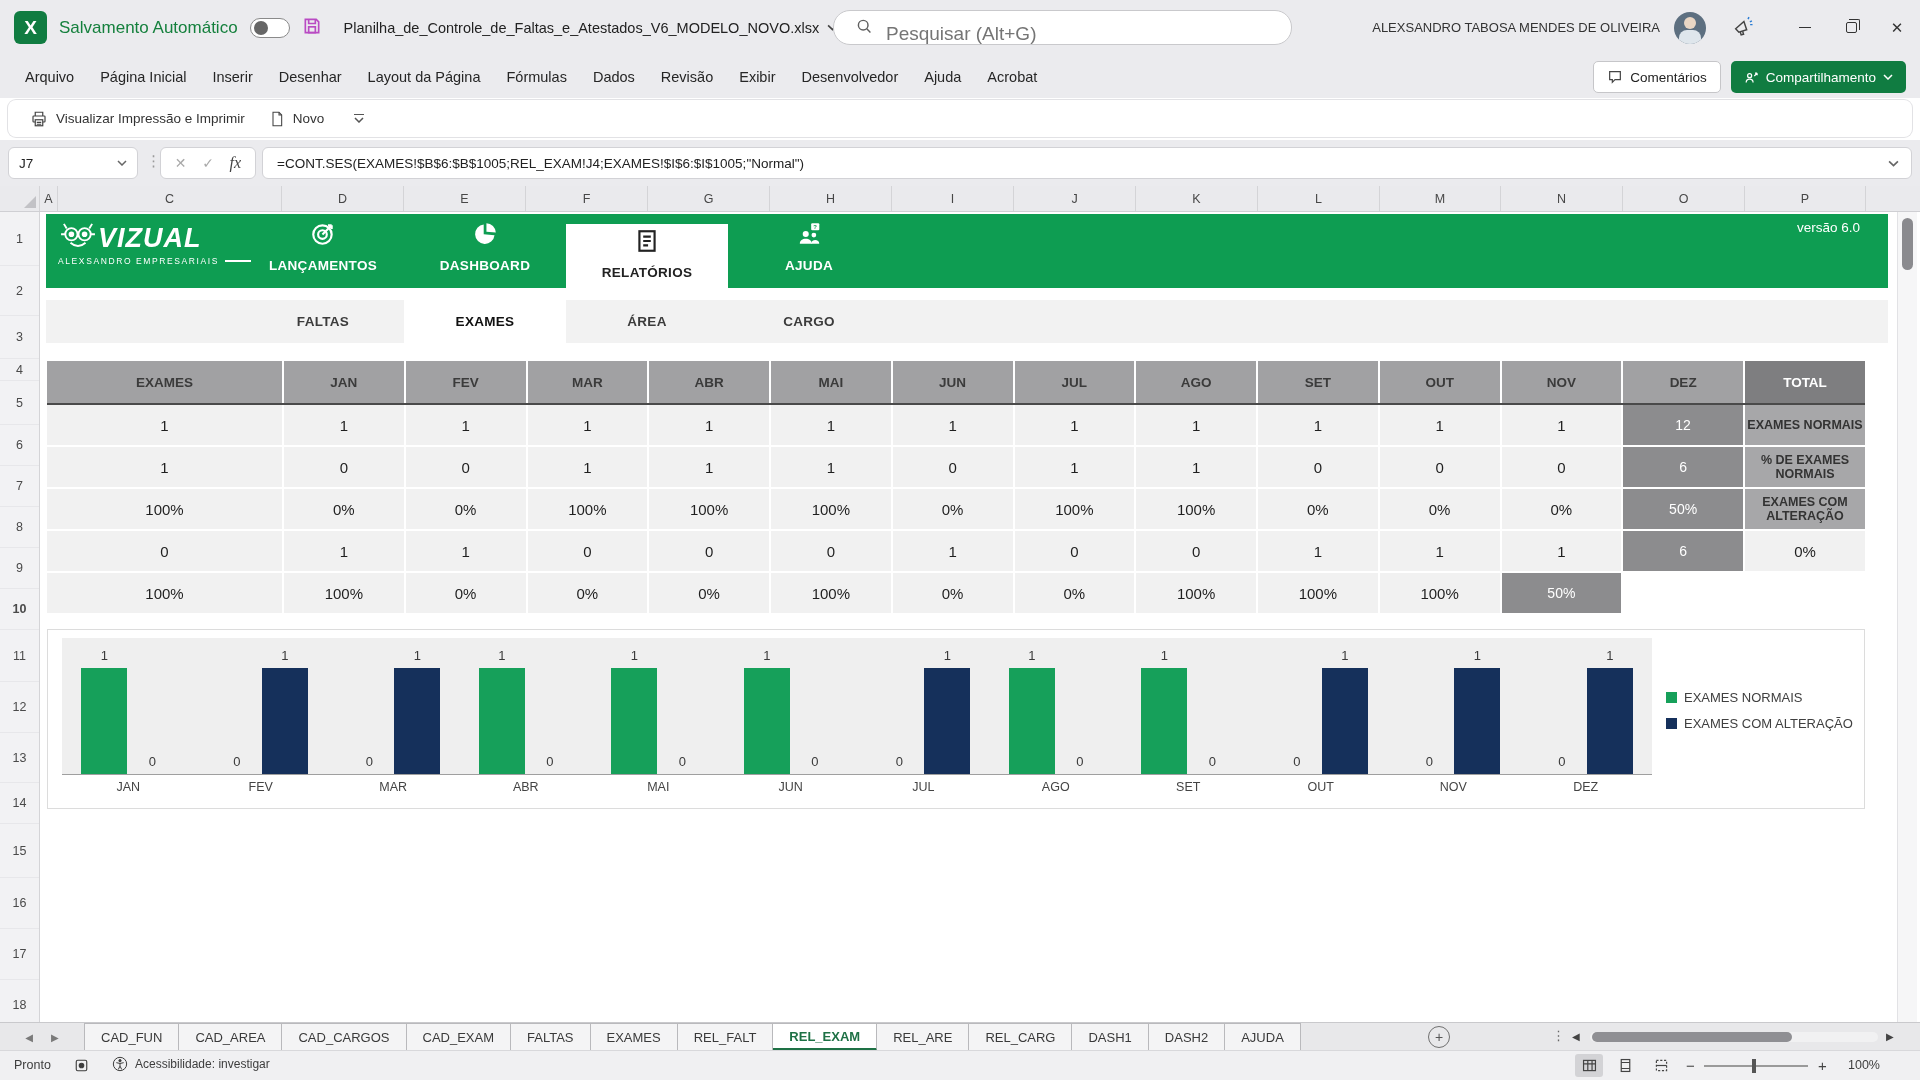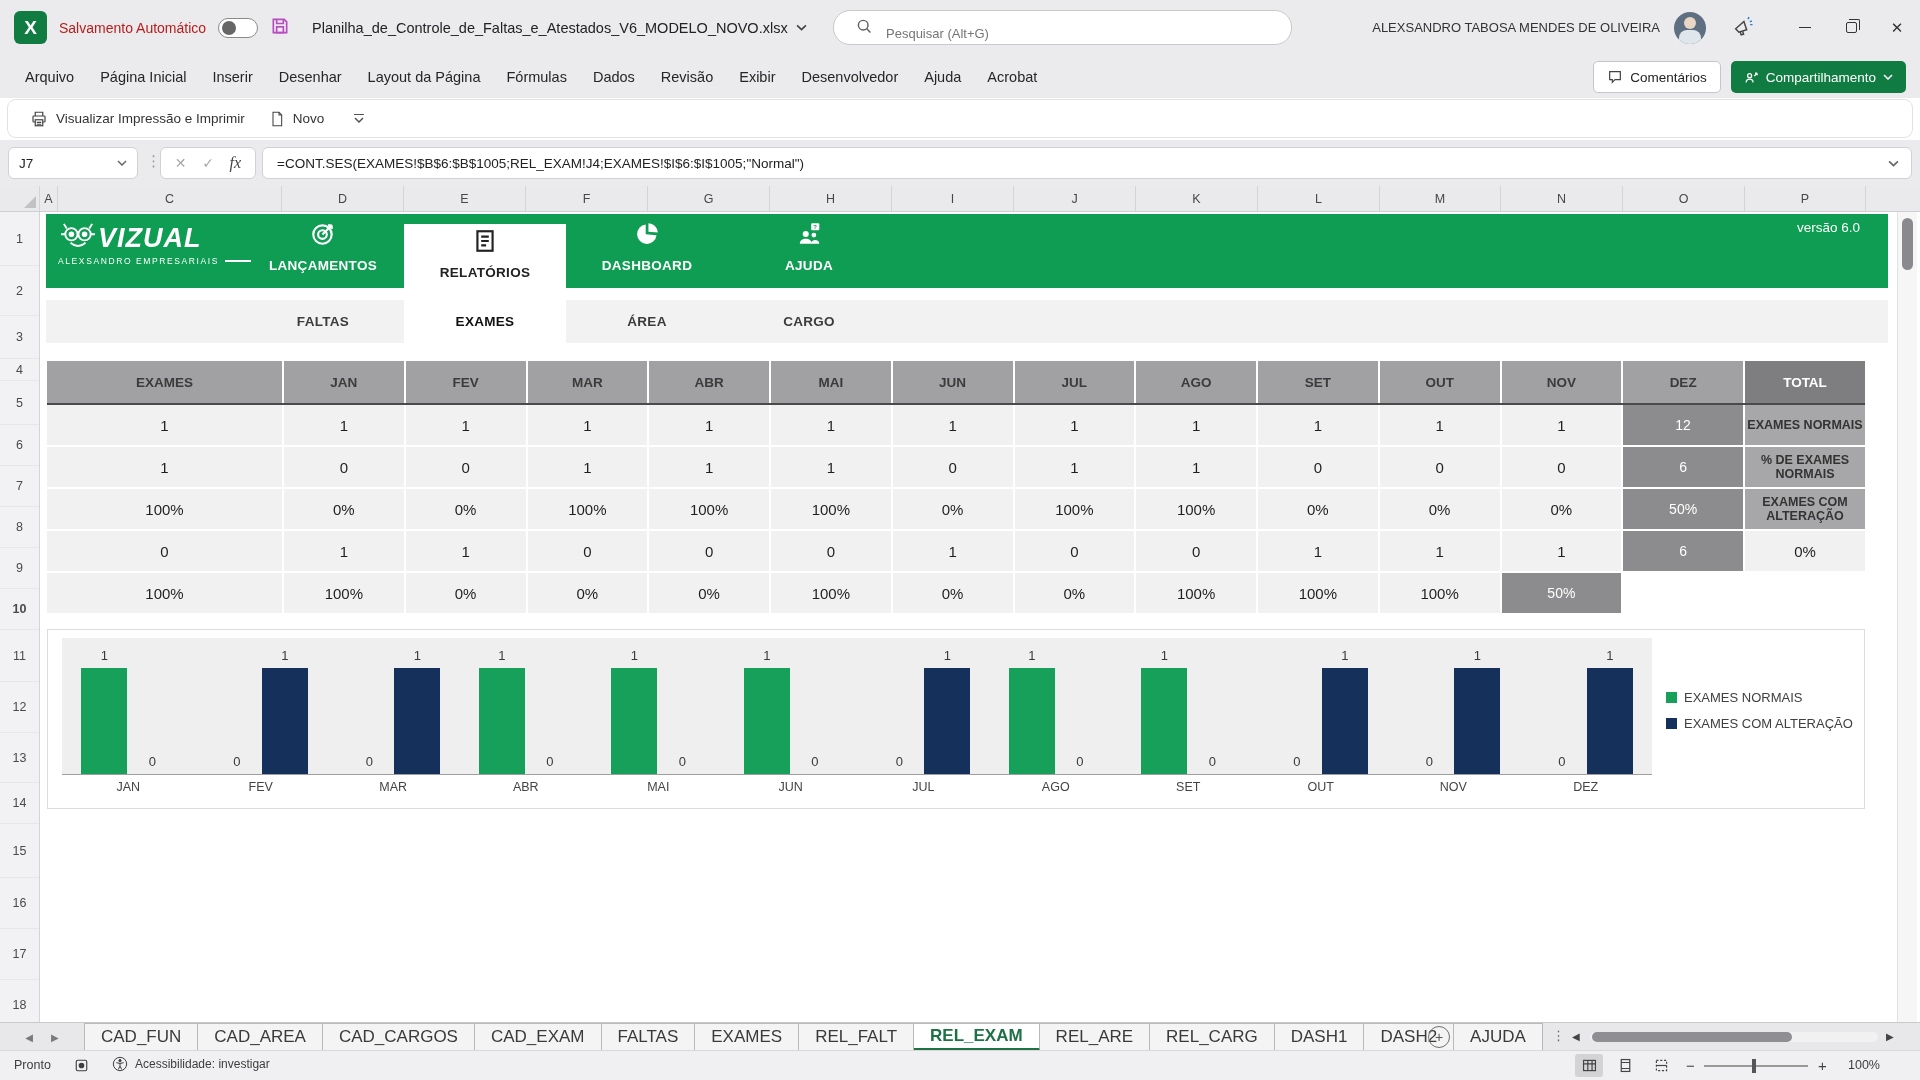--- a/index.html
+++ b/index.html
@@ -3,26 +3,26 @@
 <meta charset="utf-8">
 <style>
   html,body{margin:0;padding:0;background:#d8d8d8;}
   *{box-sizing:border-box;font-family:"Liberation Sans",sans-serif;}
   #app{position:relative;width:1920px;height:1080px;background:#fff;overflow:hidden;}
 
   
   .titlebar{position:absolute;left:0;top:0;width:1920px;height:55px;background:#EBEBEE;display:flex;align-items:center;}
   .tb-left{display:flex;align-items:center;gap:12px;padding-left:14px;}
   .excel-logo{width:33px;height:33px;border-radius:6px;background:#107C41;color:#fff;display:flex;align-items:center;justify-content:center;font-weight:bold;font-size:19px;}
-  .autosave-label{font-size:14px;color:#b91c1c;}
+  .autosave-label{font-size:17px;color:#15803d;}
   .toggle{width:40px;height:20px;border-radius:10px;background:#fff;border:1px solid #8a8a8a;position:relative;}
   .toggle .knob{position:absolute;left:3px;top:2px;width:14px;height:14px;border-radius:50%;background:#666;}
   .filename{font-size:14.5px;color:#222;margin-left:10px;display:flex;align-items:center;gap:8px;}
   .searchbox{position:absolute;left:833px;top:10px;width:459px;height:35px;background:#fff;border:1px solid #C9C9CC;border-radius:17px;display:flex;align-items:center;padding-left:22px;gap:12px;}
-  .searchbox input{border:none;outline:none;background:transparent;font-size:13px;color:#555;width:340px;margin-top:12px;}
+  .searchbox input{border:none;outline:none;background:transparent;font-size:19px;color:#555;width:340px;margin-top:12px;}
   .tb-right{position:absolute;right:0;top:0;height:55px;display:flex;align-items:center;}
   .username{font-size:13px;color:#333;margin-right:14px;}
   .avatar{width:32px;height:32px;border-radius:50%;background:#5d6f80;overflow:hidden;position:relative;margin-right:26px;}
   .avatar::before{content:"";position:absolute;left:10px;top:5px;width:12px;height:12px;border-radius:50%;background:#e9d6c4;}
   .avatar::after{content:"";position:absolute;left:5px;top:18px;width:22px;height:16px;border-radius:8px 8px 0 0;background:#dfe6ec;}
   .megaphone{margin-right:28px;}
   .winbtn{width:46px;height:55px;display:flex;align-items:center;justify-content:center;color:#333;font-size:15px;}
   .minimize-bar{width:12px;height:1.5px;background:#333;}
   .restore-box{width:11px;height:11px;border:1.3px solid #333;border-radius:2px;position:relative;}
   .restore-box::before{content:"";position:absolute;left:2px;top:-4px;width:10px;height:10px;border:1.3px solid #333;border-left:none;border-bottom:none;border-radius:0 2px 0 0;}
@@ -104,21 +104,21 @@
   .xaxis{position:absolute;left:14px;top:150px;width:1590px;height:22px;display:flex;}
   .x-label{flex:1;text-align:center;font-size:12.5px;color:#444;}
   .legend{position:absolute;left:1618px;top:60px;display:flex;flex-direction:column;gap:11px;}
   .legend-item{display:flex;align-items:center;gap:7px;font-size:13px;color:#404040;}
   .swatch{width:11px;height:11px;}
 
   
   .tabbar{position:absolute;left:0;top:1022px;width:1920px;height:28px;background:#E8E8EA;border-top:1px solid #C9C9CC;display:flex;align-items:stretch;}
   .tab-nav{position:absolute;left:0;top:0;width:84px;height:28px;display:flex;align-items:center;justify-content:center;gap:18px;color:#7a7a7a;font-size:10px;}
   .sheet-tabs{position:absolute;left:84px;top:0;height:28px;display:flex;}
-  .sheet-tab{height:28px;display:flex;align-items:center;padding:0 16px;font-size:17px;color:#3a3a3a;background:#F4F4F5;border:1px solid #B9B9BC;border-left:none;cursor:default;}
+  .sheet-tab{height:28px;display:flex;align-items:center;padding:0 16px;font-size:13px;color:#3a3a3a;background:#F4F4F5;border:1px solid #B9B9BC;border-left:none;cursor:default;}
   .sheet-tab:first-child{border-left:1px solid #B9B9BC;}
   .sheet-tab.active{background:#fff;color:#1E7145;font-weight:bold;border-bottom:3px solid #1E7145;padding-bottom:0;}
   .add-sheet{position:absolute;left:1428px;top:3px;width:22px;height:22px;border:1px solid #707070;border-radius:50%;display:flex;align-items:center;justify-content:center;color:#555;font-size:14px;}
   .kebab{position:absolute;left:1552px;top:5px;color:#666;font-size:13px;}
   .hscroll-left{position:absolute;left:1572px;top:8px;color:#444;font-size:10px;}
   .hscroll{position:absolute;left:1590px;top:9px;width:288px;height:10px;background:#F1F1F2;border-radius:5px;}
   .hthumb{position:absolute;left:2px;top:0;width:200px;height:10px;background:#8f8f93;border-radius:5px;}
   .hscroll-right{position:absolute;left:1886px;top:8px;color:#444;font-size:10px;}
 
   
@@ -334,33 +334,33 @@
       </div>
       <div class="nav-tabs" id="navTabs">
           <div class="nav-tab">
             <span><svg width="26" height="26" viewBox="0 0 24 24" fill="none" stroke="currentColor" stroke-width="2">
                 <circle cx="11.5" cy="12.5" r="8.5"></circle>
                 <circle cx="11.5" cy="12.5" r="4"></circle>
                 <path d="M11.5 12.5L20 4M20 4h-3.4M20 4v3.4"></path>
               </svg></span>
             <div class="nav-label">LANÇAMENTOS</div>
           </div>
+          <div class="nav-tab">
+            <span><svg width="26" height="26" viewBox="0 0 24 24">
+                <path d="M10.8 3.2a9 9 0 1 0 10 10l-10-1z" fill="currentColor"></path>
+                <path d="M13.3 2a9.2 9.2 0 0 1 8.7 8.7l-8.7-.8z" fill="currentColor"></path>
+              </svg></span>
+            <div class="nav-label">DASHBOARD</div>
+          </div>
           <div class="nav-tab active">
             <span><svg width="26" height="26" viewBox="0 0 24 24" fill="none" stroke="currentColor" stroke-width="2">
                 <rect x="5" y="3" width="14" height="18"></rect>
                 <path d="M8.5 8h7M8.5 12h7M8.5 16h4.5"></path>
               </svg></span>
             <div class="nav-label">RELATÓRIOS</div>
-          </div>
-          <div class="nav-tab">
-            <span><svg width="26" height="26" viewBox="0 0 24 24">
-                <path d="M10.8 3.2a9 9 0 1 0 10 10l-10-1z" fill="currentColor"></path>
-                <path d="M13.3 2a9.2 9.2 0 0 1 8.7 8.7l-8.7-.8z" fill="currentColor"></path>
-              </svg></span>
-            <div class="nav-label">DASHBOARD</div>
           </div>
           <div class="nav-tab">
             <span><svg width="26" height="26" viewBox="0 0 24 24" fill="currentColor">
                 <circle cx="9" cy="12" r="2.8"></circle>
                 <path d="M3.5 21c0-3 2.5-4.6 5.5-4.6s5.5 1.6 5.5 4.6z"></path>
                 <circle cx="16.5" cy="13" r="2.2"></circle>
                 <path d="M13.8 21c.4-2.3 1.8-3.4 4-3.4 1.9 0 3.7 1.2 3.7 3.4z"></path>
                 <rect x="14" y="2" width="7.5" height="6.5" rx="1"></rect>
                 <text x="17.7" y="7.3" font-size="5.5" text-anchor="middle" fill="#0E9D52" font-weight="bold">?</text>
               </svg></span>

